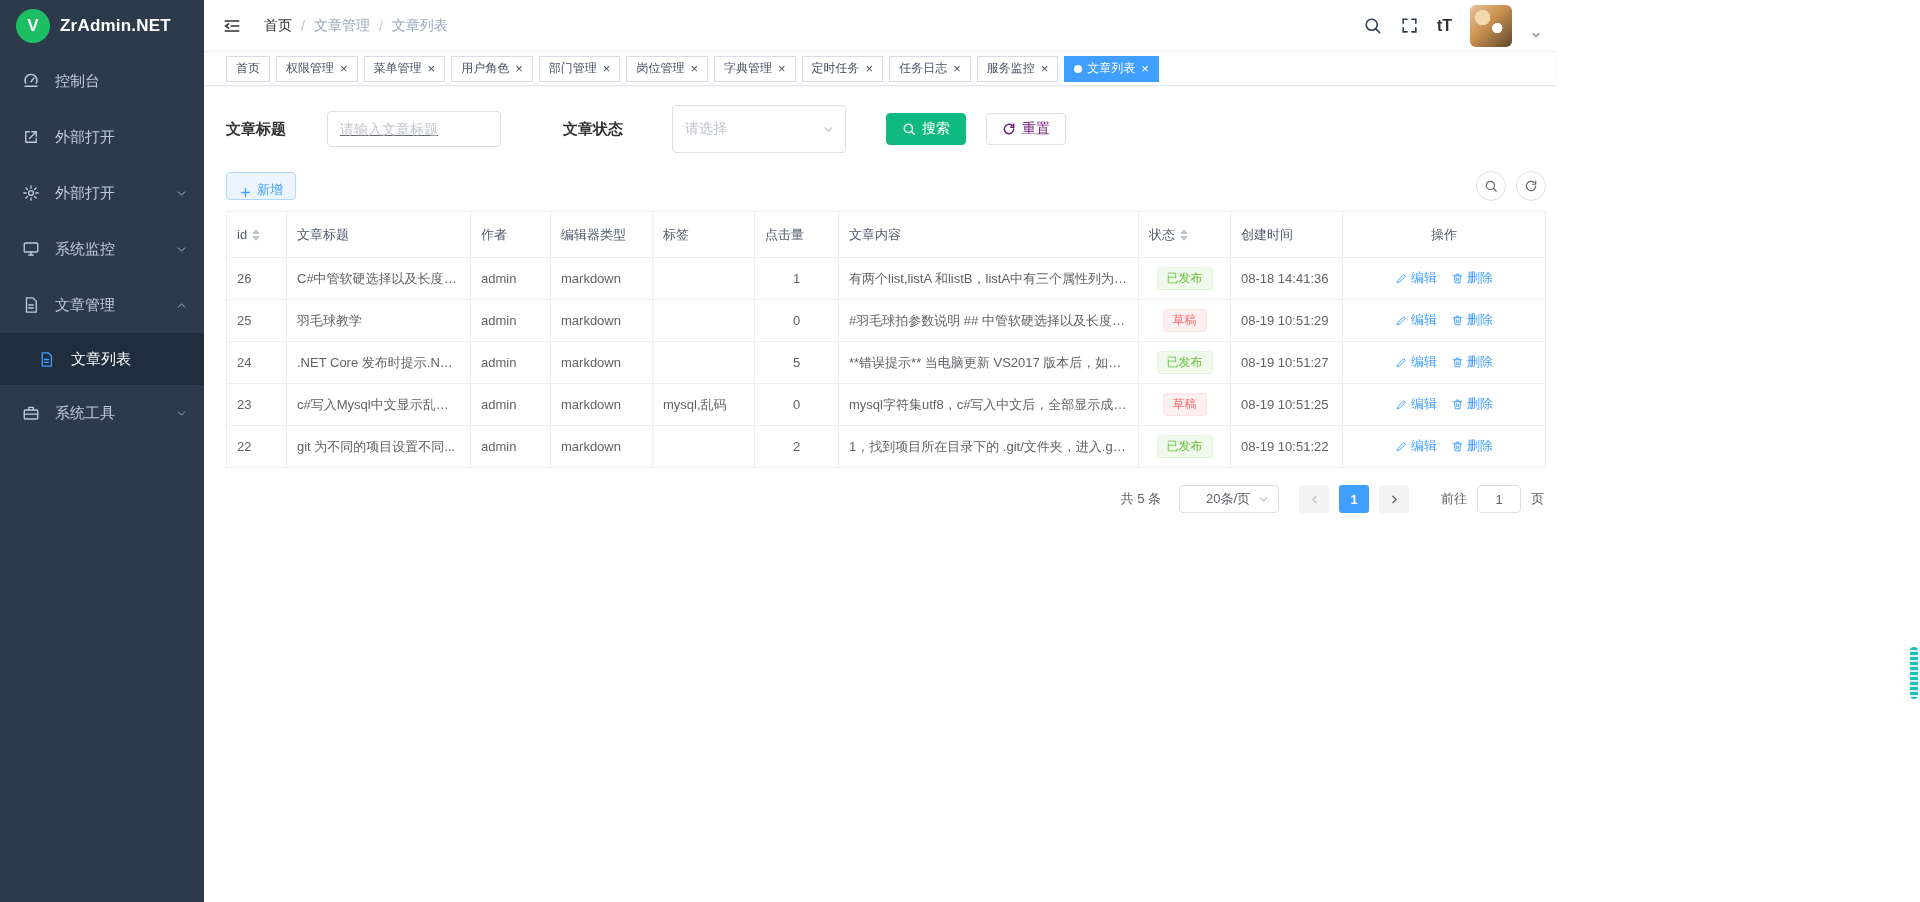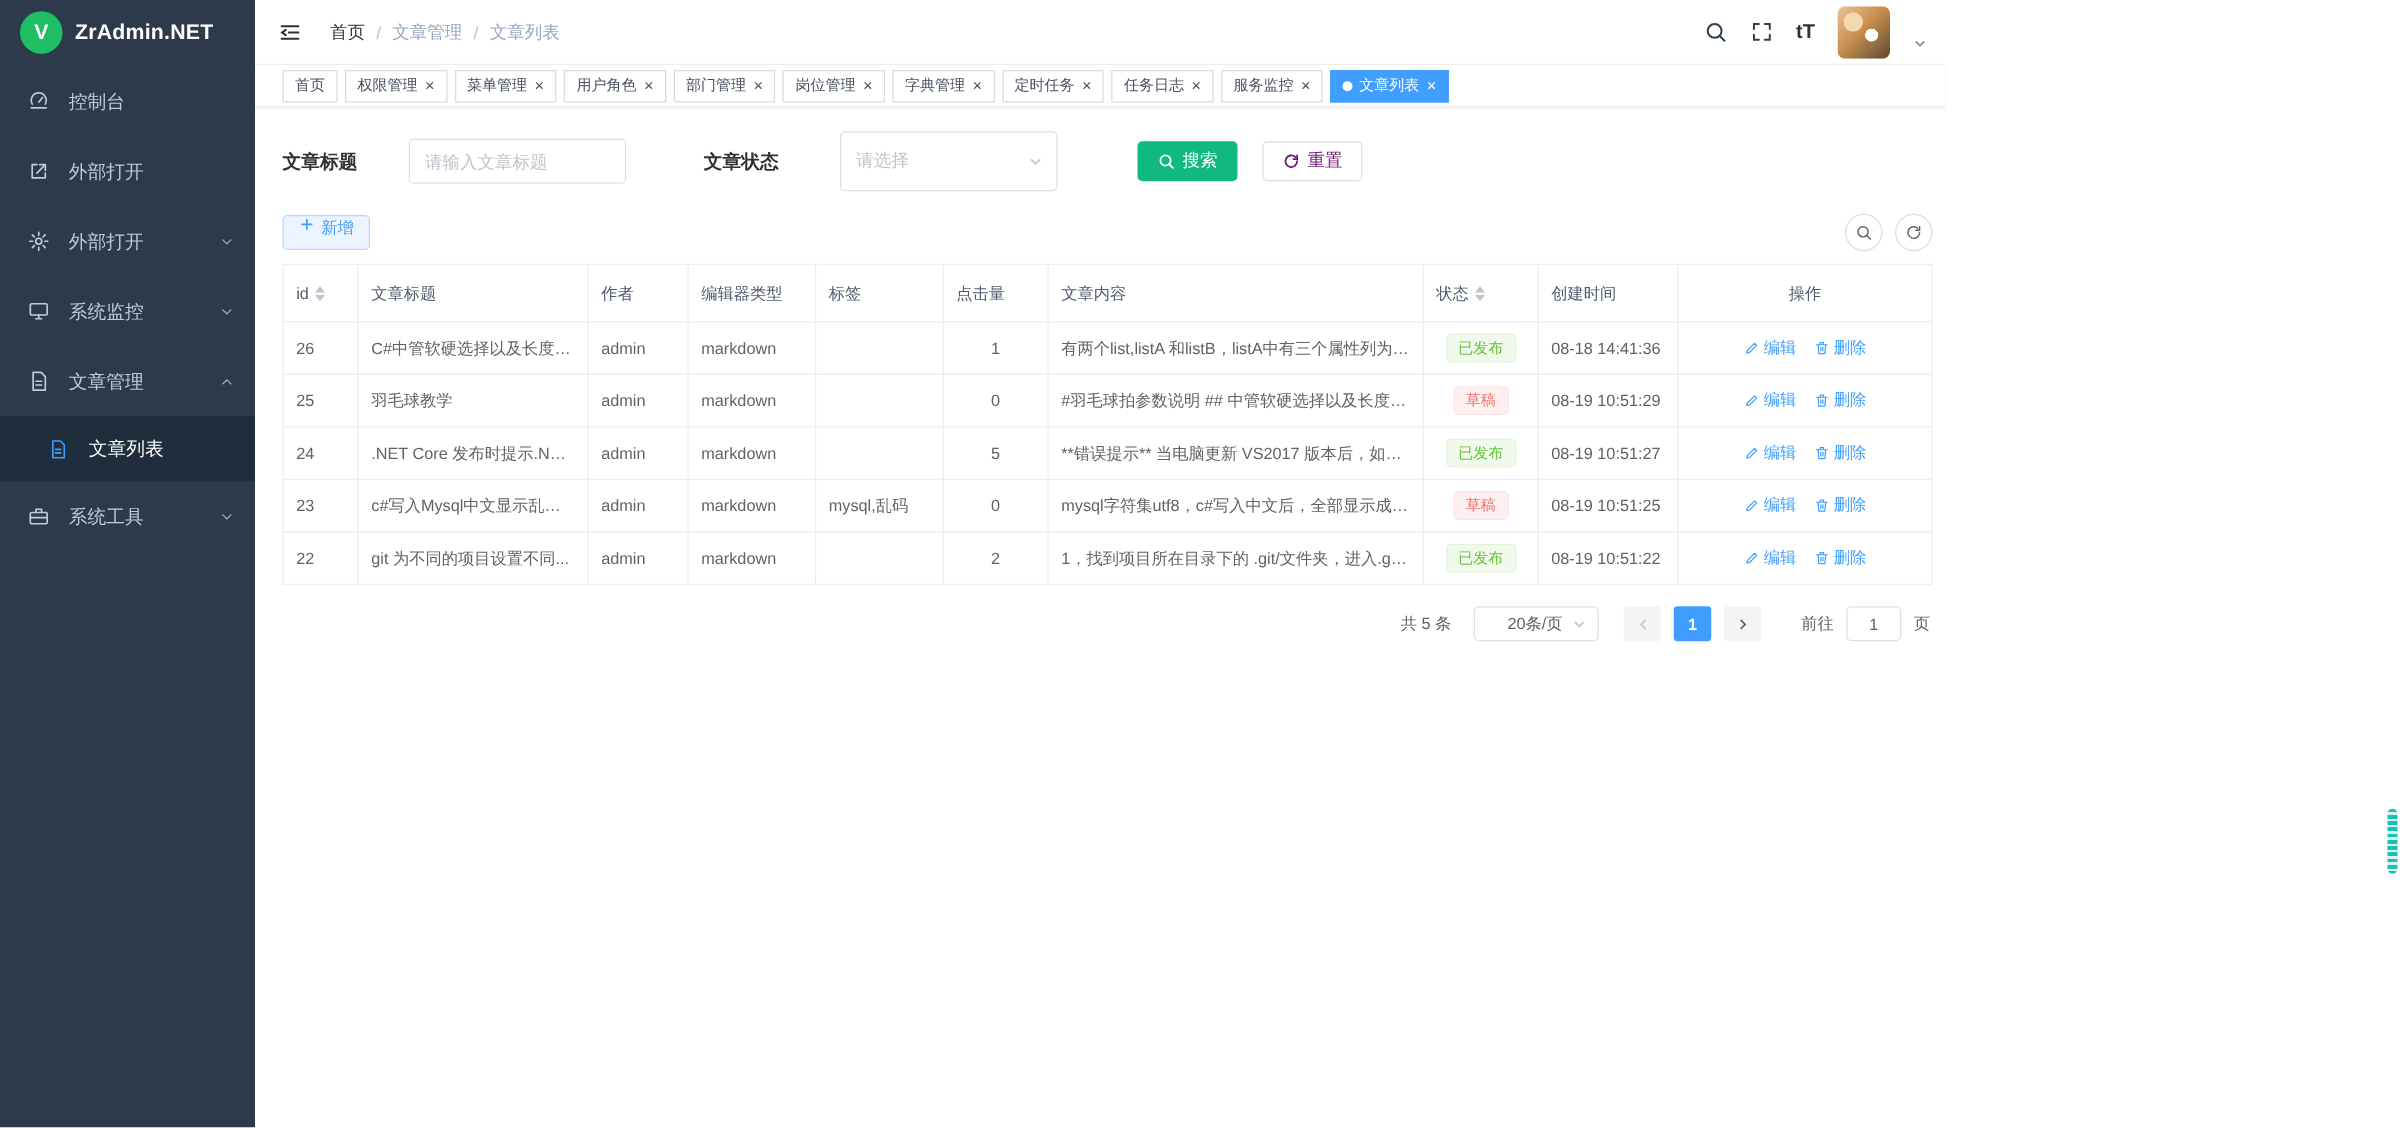--- a/index.html
+++ b/index.html
@@ -50,38 +50,38 @@
   .tab.active { background:var(--primary,#409eff); border-color:var(--primary,#409eff); color:#fff; }
   .tab-dot { width:8px; height:8px; border-radius:50%; background:#fff; display:inline-block; }
   .tab-close { font-size:13px; line-height:1; margin-left:1px; }
 
   
   .content { flex:1; padding:0 10px 0 22px; }
   .filter-row { margin-top:19px; display:flex; align-items:center; }
   .filter-label { font-size:15px; font-weight:bold; color:#303133; }
   .text-input { width:174px; height:36px; border:1px solid #dcdfe6; border-radius:4px;
     padding:0 12px; font-size:14px; color:#606266; margin-left:41px; outline:none;
-    font-family:inherit; }
+    font-family:inherit;text-decoration:underline; }
   .text-input::placeholder { color:#c0c4cc; }
   .lbl2 { margin-left:62px; }
   .select { width:174px; height:48px; border:1px solid #dcdfe6; border-radius:4px; margin-left:49px;
     display:flex; align-items:center; justify-content:space-between; padding:0 10px 0 12px;
     font-size:14px; cursor:pointer; }
   .select-placeholder { color:#c0c4cc; }
   .select-arrow { color:#c0c4cc; display:flex; }
   .btn { height:32px; border-radius:4px; font-size:14px; display:inline-flex; align-items:center;
     gap:6px; padding:0 15px; cursor:pointer; border:1px solid transparent; font-family:inherit; }
-  .search-btn { background:var(--search-green,#10b981); color:#fff; margin-left:64px; border-color:var(--search-green,#10b981); }
+  .search-btn { background:var(--search-green,#10b981); color:#fff; margin-left:40px; border-color:var(--search-green,#10b981); }
   .reset-btn { background:#fff; color:#701a75; border-color:#dcdfe6; margin-left:20px; }
   .bicon { display:flex; }
 
   .toolbar-row { margin-top:18px; display:flex; align-items:center; }
   .add-btn { height:28px; padding:0 12px; background:#ecf5ff; border:1px solid #b3d8ff;
     color:var(--primary,#409eff); border-radius:4px; font-size:13px; display:inline-flex;
-    align-items:flex-start; gap:5px; cursor:pointer; font-family:inherit; }
+    align-items:flex-end; gap:5px; cursor:pointer; font-family:inherit; }
   .right-icons { margin-left:auto; display:flex; gap:10px; }
   .circle-btn { width:30px; height:30px; border-radius:50%; border:1px solid #dcdfe6; color:#606266;
     display:flex; align-items:center; justify-content:center; cursor:pointer; background:#fff; }
 
   
   .data-table { width:100%; margin-top:10px; border-collapse:collapse; table-layout:fixed;
     font-size:13px; color:#606266; }
   .data-table th, .data-table td { border:1px solid #ebeef5; padding:0 10px; white-space:nowrap;
     overflow:hidden; text-overflow:ellipsis; }
   .data-table th { height:46px; font-weight:normal; color:#515a6e; background:#fff; text-align:left; }

